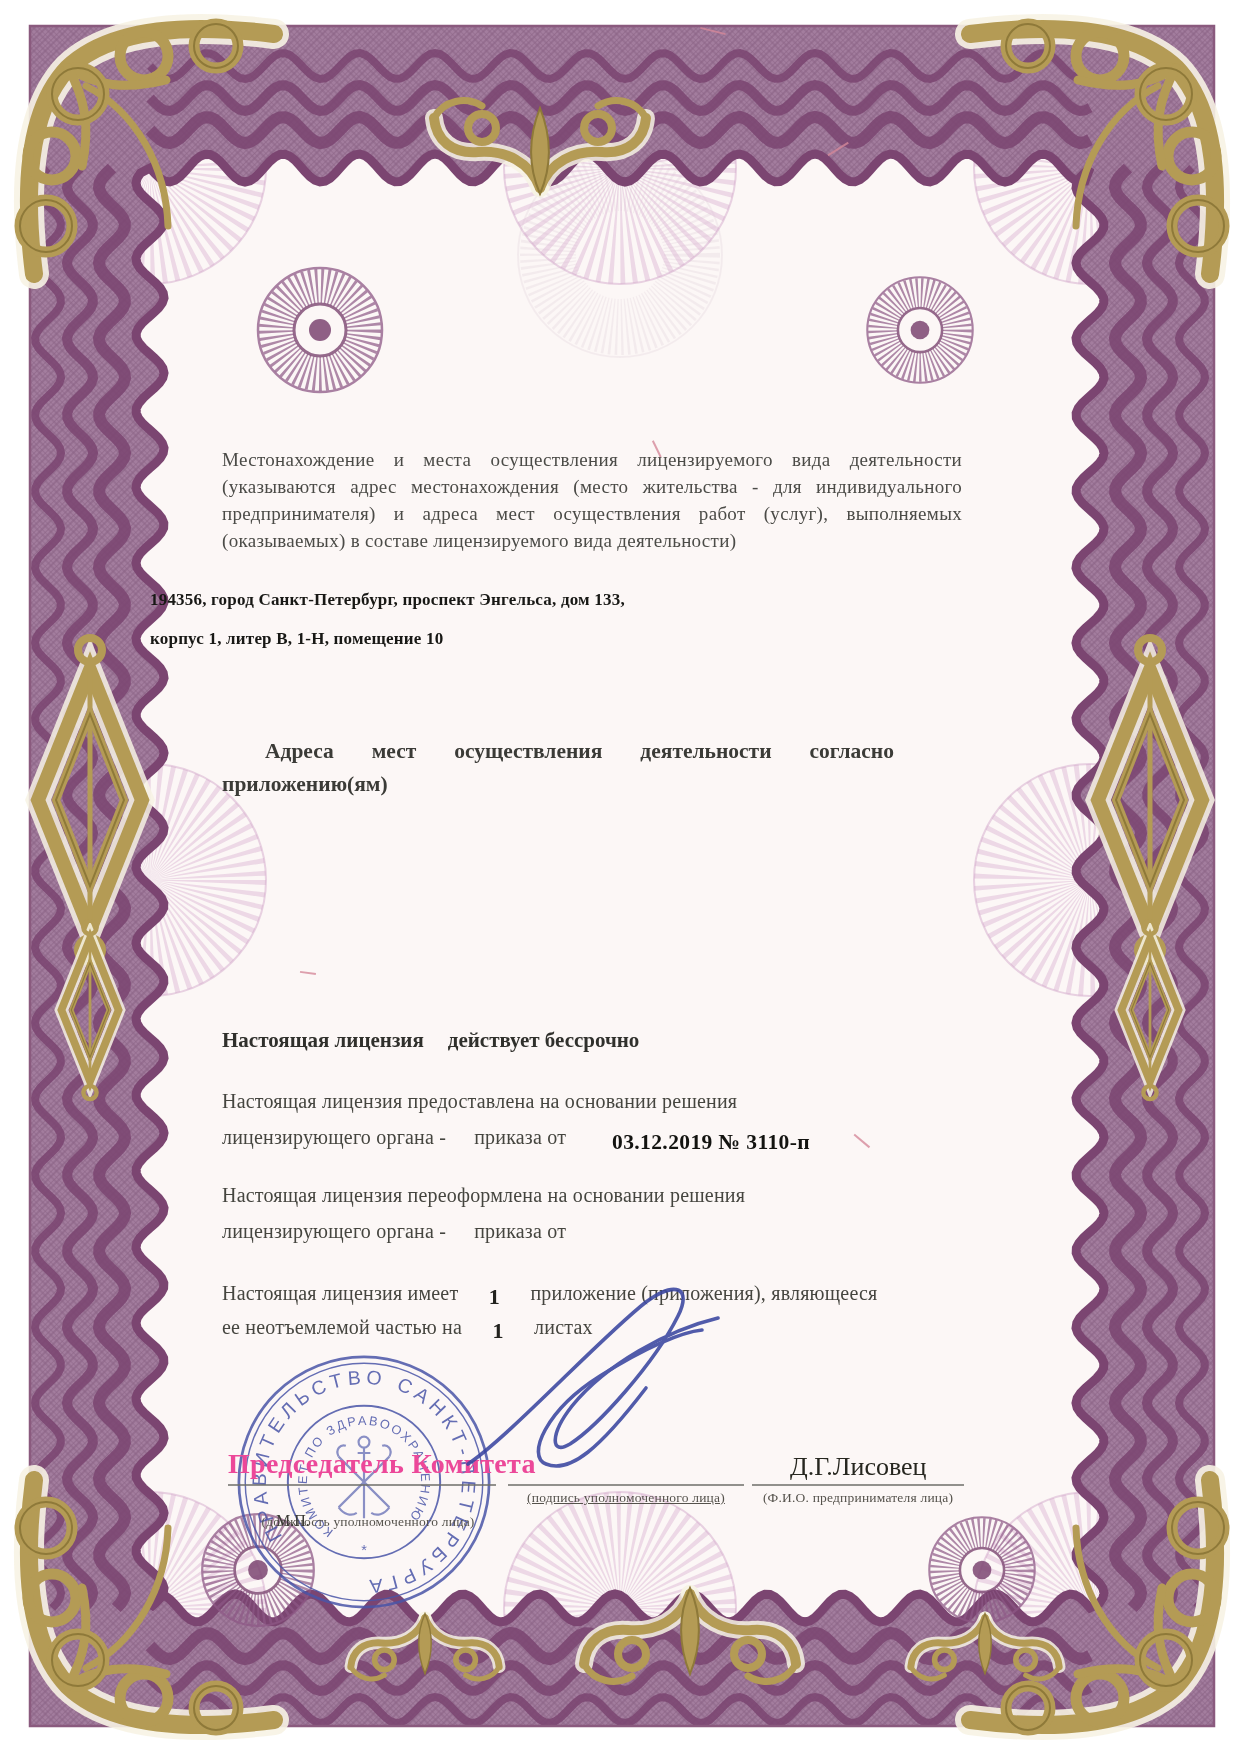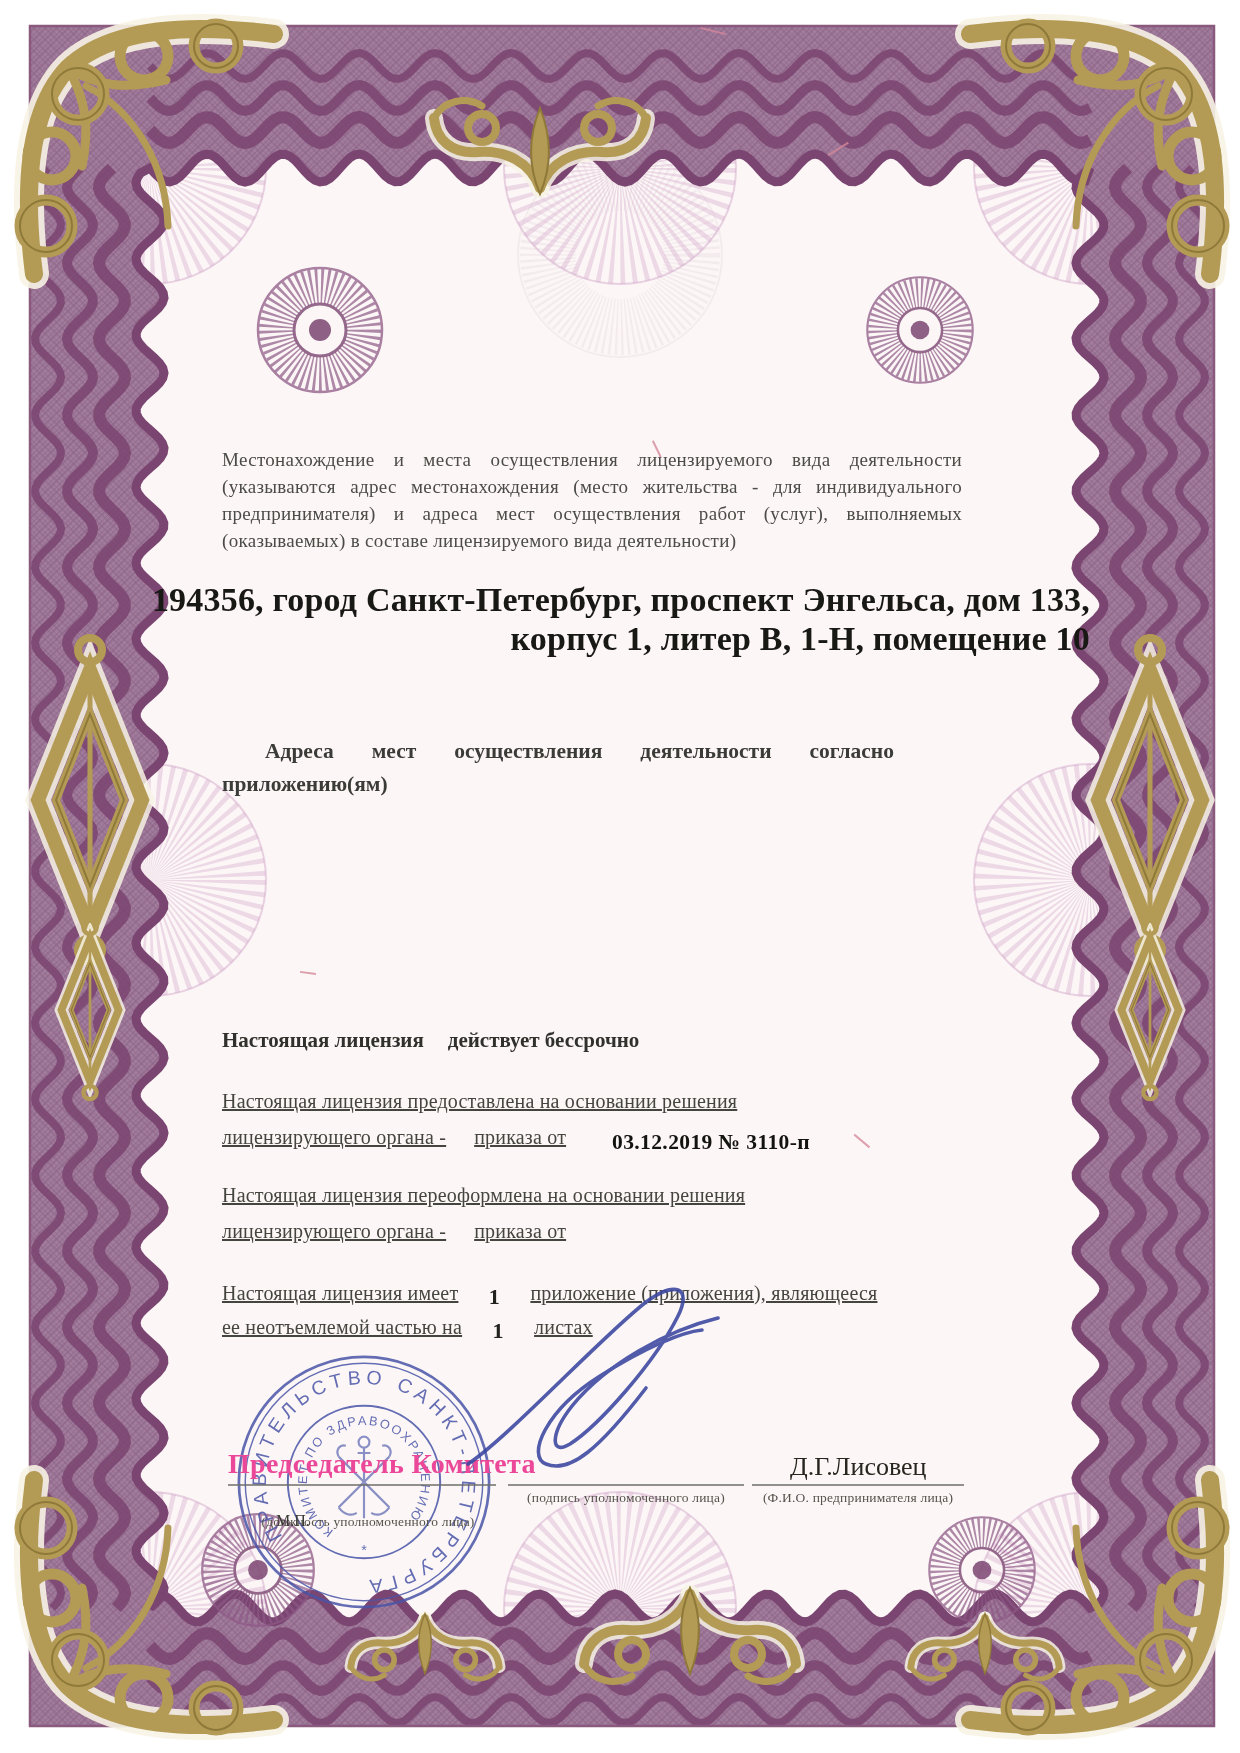--- a/index.html
+++ b/index.html
@@ -4,43 +4,43 @@
 <style>
   html,body{margin:0;padding:0;background:#ffffff;}
   .page{position:relative;width:1240px;height:1753px;overflow:hidden;background:#ffffff;
         font-family:"Liberation Serif","DejaVu Serif",serif;}
   #deco{position:absolute;left:0;top:0;z-index:0;}
   .stamp-wrap{position:absolute;left:228px;top:1346px;width:272px;height:272px;z-index:1;opacity:.85;}
   .content{position:absolute;left:0;top:0;width:1240px;height:1753px;z-index:2;border-radius:14px;}
   .abs{position:absolute;}
   .intro{left:222px;top:446px;width:740px;margin:0;font-size:19px;line-height:27px;
          text-align:justify;color:#4b4b47;letter-spacing:.3px;}
-  .address{left:150px;top:580px;width:940px;text-align:right;font-weight:bold;
-           font-size:34px;line-height:39px;color:#181815;letter-spacing:.2px;}
+  .address{left:150px;top:580px;width:940px;text-align:left;font-weight:bold;
+           font-size:17px;line-height:39px;color:#181815;letter-spacing:.2px;}
   .note{left:222px;top:735px;width:672px;font-size:21.5px;line-height:33px;font-weight:600;color:#3b3b37;}
   .note .just{text-align:justify;text-align-last:justify;margin-left:43px;}
   .validity{left:222px;top:1028px;font-size:21px;font-weight:600;color:#30302c;}
-  .bodyline{font-size:20px;color:#45453f;letter-spacing:.2px;text-decoration:underline;}
+  .bodyline{font-size:20px;color:#45453f;letter-spacing:.2px;}
   .g1{left:222px;top:1090px;} .g2{left:222px;top:1126px;}
   .r1{left:222px;top:1184px;} .r2{left:222px;top:1220px;}
   .order-value{left:612px;top:1130px;font-size:21.5px;font-weight:bold;color:#131310;letter-spacing:.4px;}
   .att1{left:222px;top:1280px;} .att2{left:222px;top:1314px;}
   .att-count{display:inline-block;width:72px;text-align:center;font-weight:bold;font-size:22px;
              color:#22221e;position:relative;top:4px;}
   .gap28{display:inline-block;width:28px;}
   .gap24{display:inline-block;width:24px;}
   .rule{position:absolute;height:2px;background:#6e6e68;opacity:.75;}
   .rule1{left:228px;top:1484px;width:268px;}
   .rule2{left:508px;top:1484px;width:236px;}
   .rule3{left:752px;top:1484px;width:212px;}
   .position{left:228px;top:1448px;font-size:28px;font-weight:bold;color:#ec4899;letter-spacing:.3px;}
   .name{left:790px;top:1452px;font-size:26px;font-weight:normal;color:#26261f;}
   .caption{font-size:13.5px;color:#55524c;letter-spacing:.2px;}
   .cap1{left:240px;top:1490px;width:256px;text-align:center;margin-top:24px;}
-  .cap2{left:508px;top:1490px;width:236px;text-align:center;}
+  .cap2{left:508px;top:1490px;width:236px;text-align:center;text-decoration:underline;}
   .cap3{left:750px;top:1490px;width:216px;text-align:center;}
   .seal-mark{left:276px;top:1512px;font-size:16px;color:#3a3a35;}
   .sig-wrap{position:absolute;left:450px;top:1268px;width:300px;height:220px;z-index:3;}
   .fiber{position:absolute;height:1.5px;background:#d4889a;opacity:.8;z-index:2;}
 </style>
 </head>
 <body>
 
 <div class="page">
 

